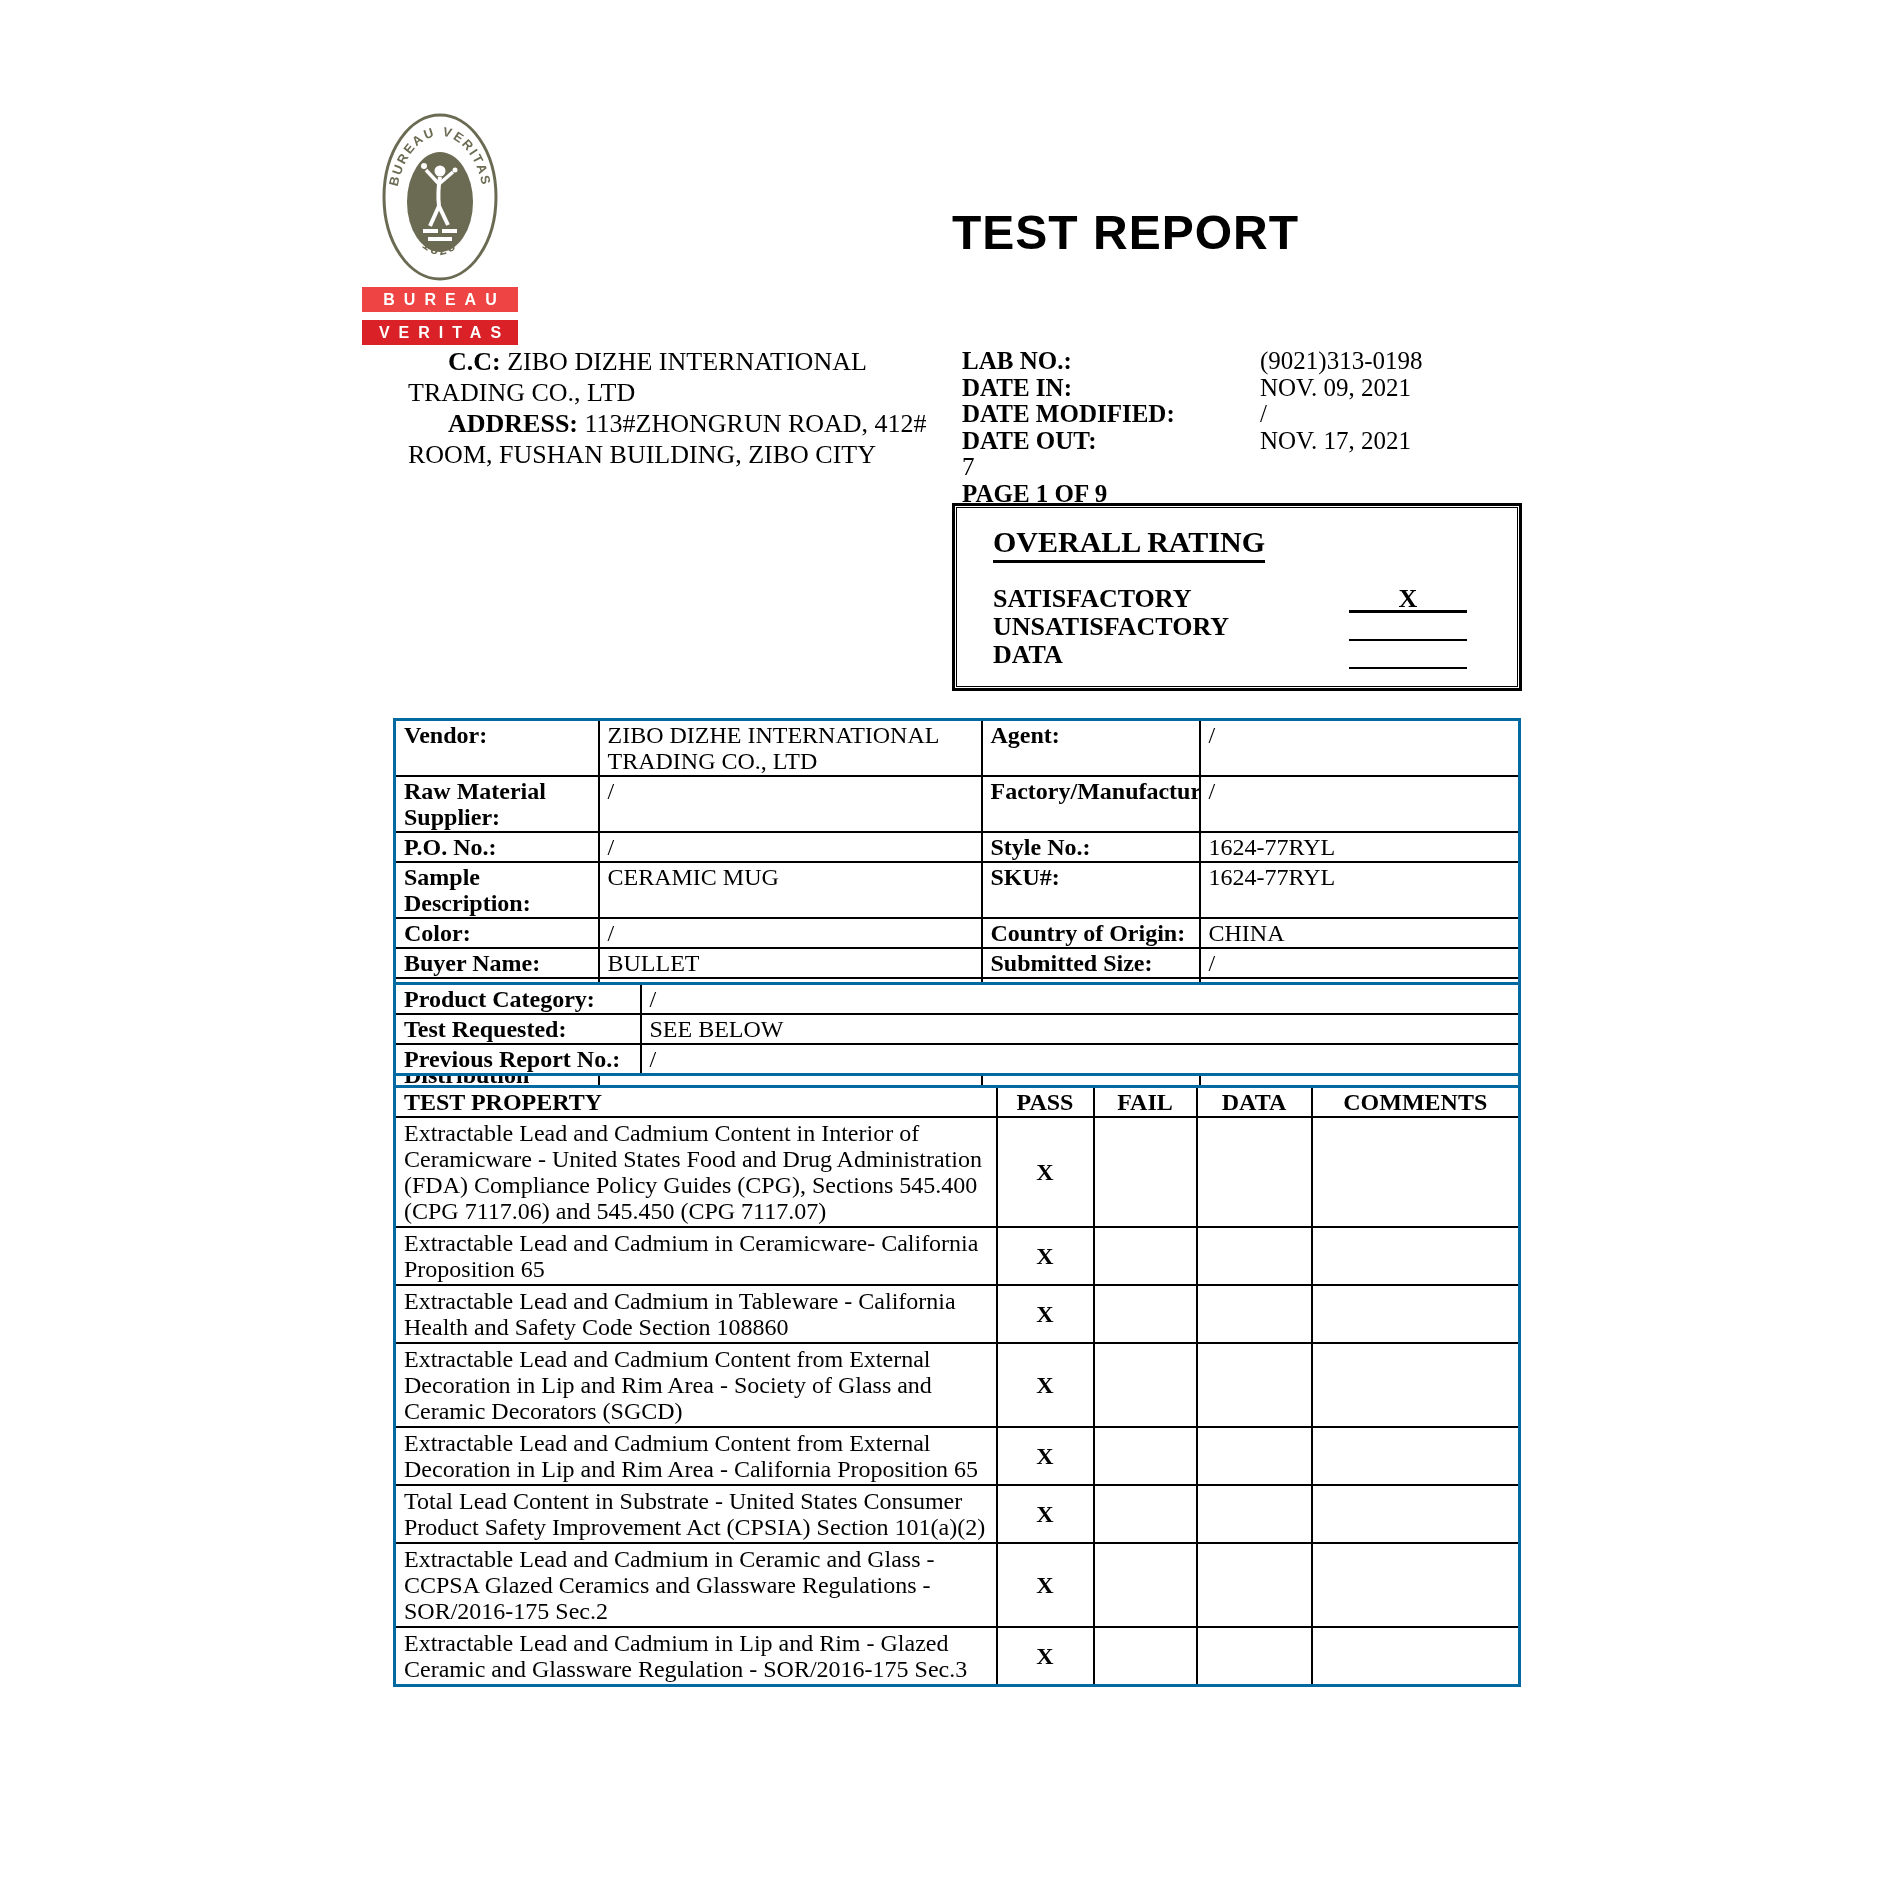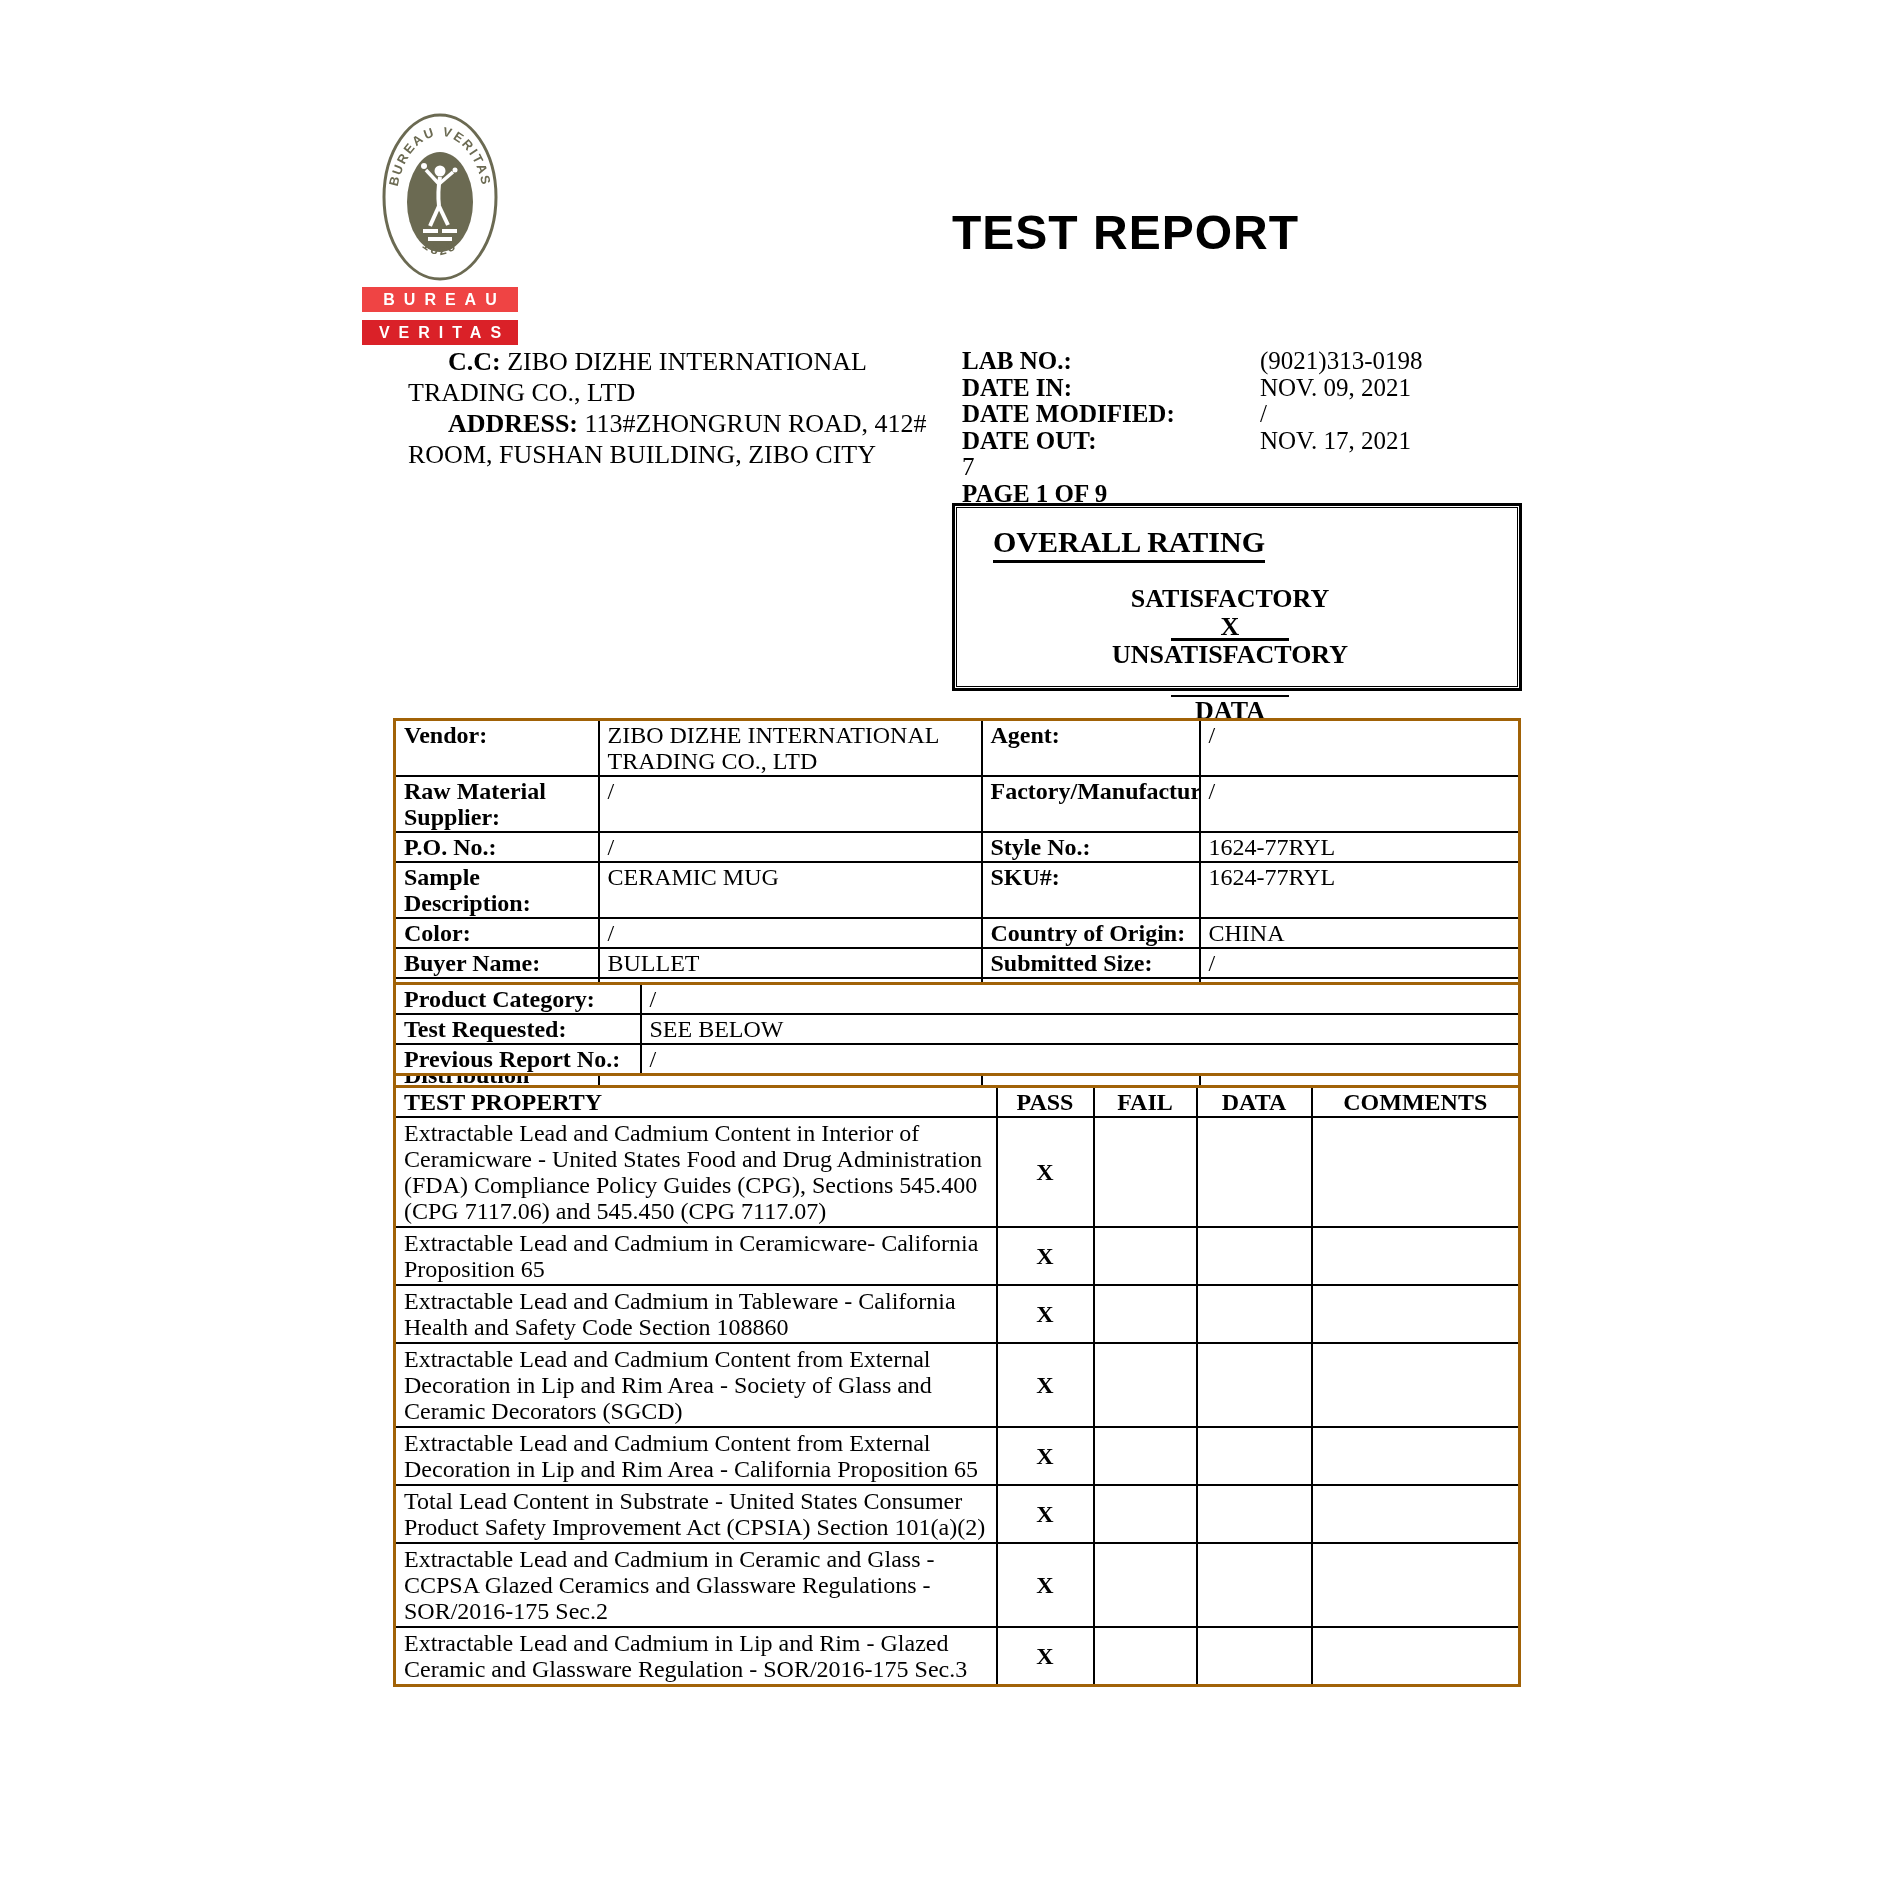--- a/index.html
+++ b/index.html
@@ -30,31 +30,31 @@
   .labrow .lv{flex:1;}
 
   
   .rating-outer{position:absolute;left:952px;top:503px;width:570px;height:188px;
                 border:3px solid #000;box-sizing:border-box;}
   .rating-inner{position:absolute;inset:1px;border:1px solid #000;box-sizing:border-box;
                 padding:17px 50px 0 36px;}
   .rating-heading{display:inline-block;font-weight:700;font-size:30px;
                   border-bottom:3px solid #000;padding-bottom:1px;}
   .rating-rows{margin-top:22px;}
-  .rating-row{display:flex;justify-content:space-between;align-items:center;line-height:28px;flex-direction:column;}
+  .rating-row{display:flex;justify-content:space-between;align-items:flex-end;line-height:28px;}
   .rating-row .rl{font-weight:700;font-size:26px;}
   .rating-line{width:118px;height:28px;text-align:center;font-weight:700;font-size:26px;
                border-bottom:2px solid #000;box-sizing:border-box;}
   .rating-line.first{border-bottom-width:3px;}
 
   
   table{border-collapse:collapse;table-layout:fixed;background:#fff;}
   td,th{border:2px solid #000;padding:1px 8px;font-size:24px;line-height:26px;
         vertical-align:top;overflow:hidden;}
-  table{border:3px solid #a16207;}
+  table{border:3px solid #0369a1;}
   .lbl{font-weight:700;}
 
   .vendor-table{position:absolute;left:393px;top:718px;width:1125px;}
   .product-table{position:absolute;left:393px;top:982px;width:1125px;}
 
   .test-table{position:absolute;left:393px;top:1085px;width:1125px;}
   .test-table th{font-weight:700;text-align:center;padding:1px 6px;}
   .test-table th.tp{text-align:left;padding-left:8px;}
   .test-table td.tp{vertical-align:top;padding:2px 8px;}
   .test-table td.mk{vertical-align:middle;text-align:center;font-weight:700;}

